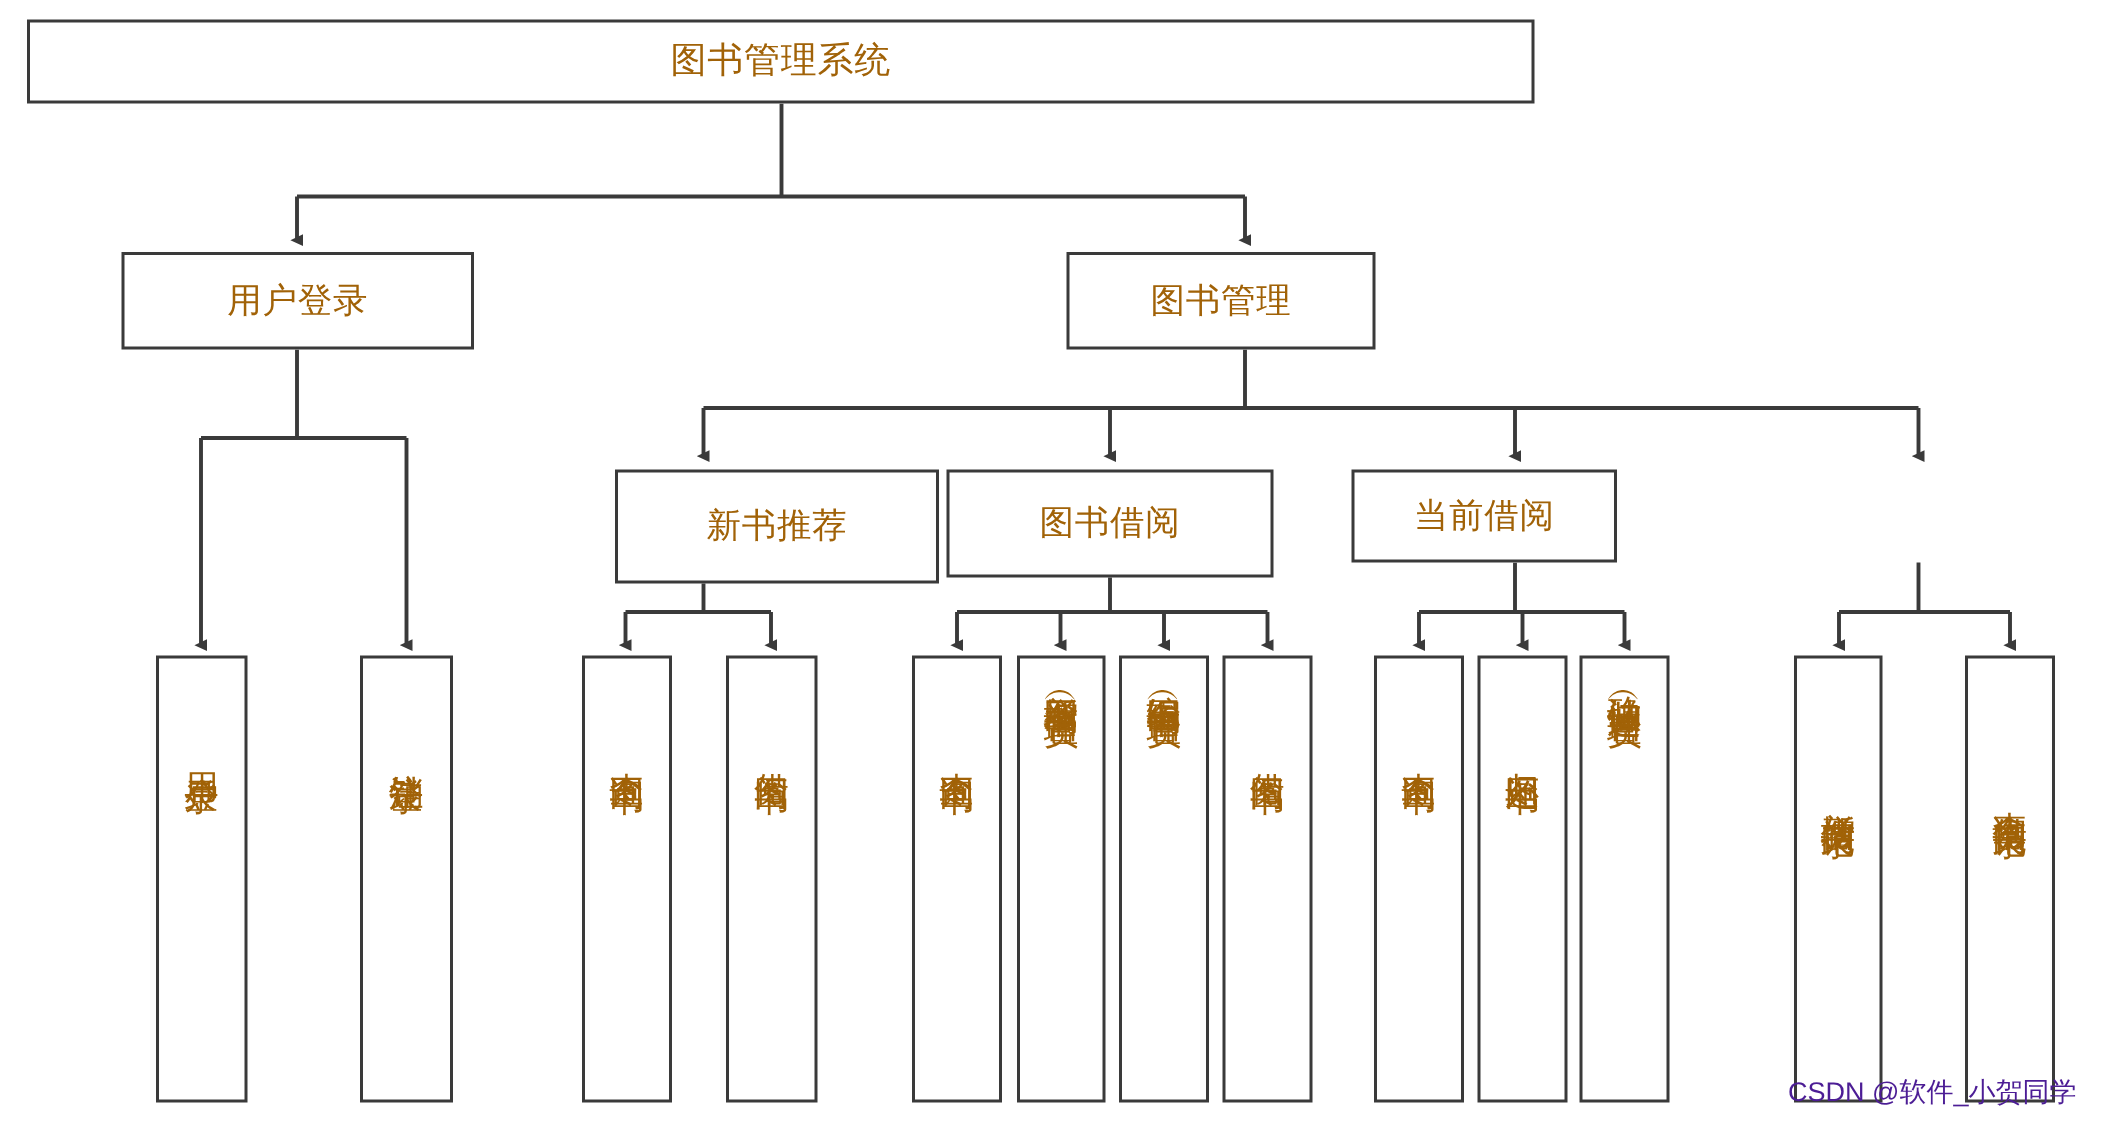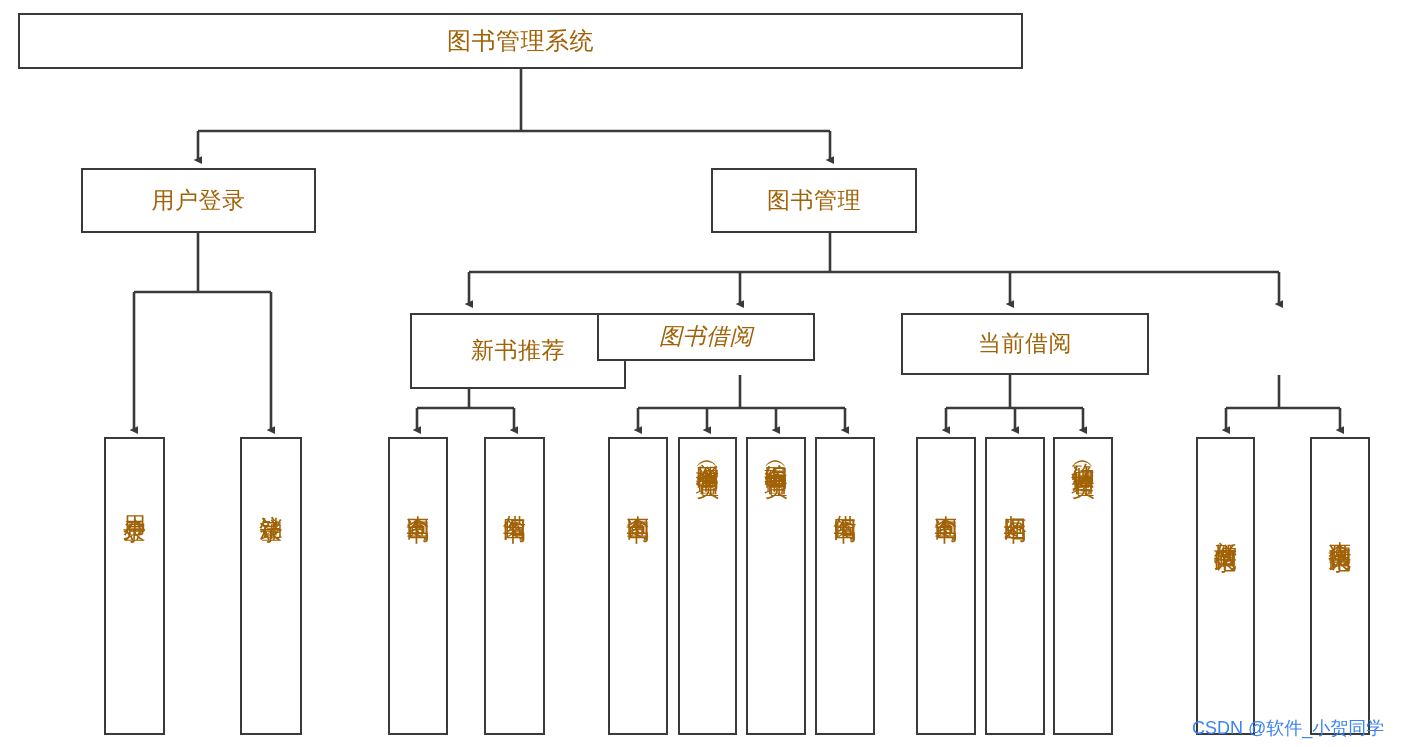--- a/index.html
+++ b/index.html
@@ -63,21 +63,21 @@
     max-height: 288px;
   }
   .node.vert.mid .node-label {
     margin-top: 52px;
   }
   .node.vert.midlow .node-label {
     margin-top: 78px;
   }
   .watermark {
     position: absolute;
-    color: #3b82f6;
+    color: #4c1d95;
     font-size: 18px;
     white-space: nowrap;
     user-select: none;
   }
 </style>
 </head>
 <body>
 
 <div id="canvas">
 
@@ -138,24 +138,24 @@
   <div class="node horiz" style="left:81px; top:168px; width:235px; height:65px;">
     <span class="node-label">用户登录</span>
   </div>
   <div class="node horiz" style="left:711px; top:168px; width:206px; height:65px;">
     <span class="node-label">图书管理</span>
   </div>
 
   <div class="node horiz" style="left:362px; top:313px; width:216px; height:76px;margin-left:48px;">
     <span class="node-label">新书推荐</span>
   </div>
-  <div class="node horiz" style="left:597px; top:313px; width:218px; height:48px;font-style:italic;">
+  <div class="node horiz" style="left:631px; top:313px; width:218px; height:72px;">
     <span class="node-label">图书借阅</span>
   </div>
-  <div class="node horiz" style="left:901px; top:313px; width:248px; height:62px;">
+  <div class="node horiz" style="left:901px; top:313px; width:177px; height:62px;">
     <span class="node-label">当前借阅</span>
   </div>
 
   <div class="node vert mid" style="left:104px; top:437px; width:61px; height:298px;">
     <span class="node-label">用户登录</span>
   </div>
   <div class="node vert mid" style="left:240px; top:437px; width:62px; height:298px;">
     <span class="node-label">注销登录</span>
   </div>
 

